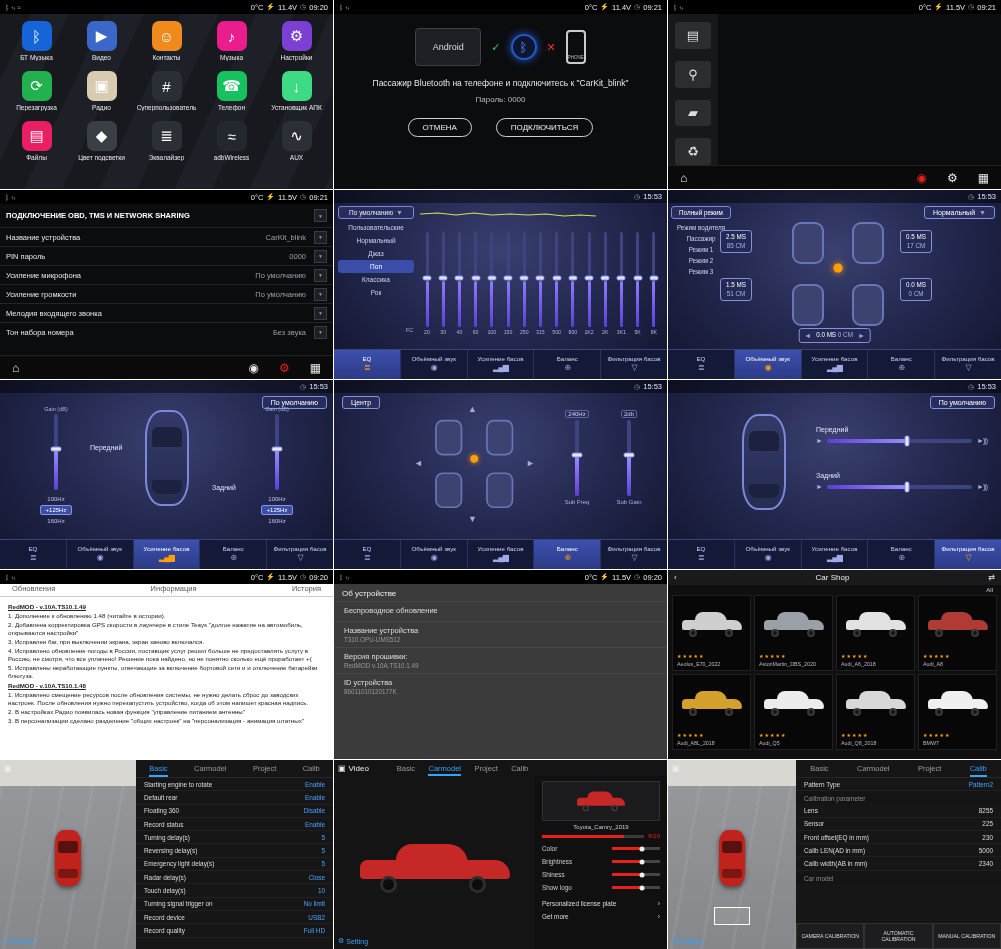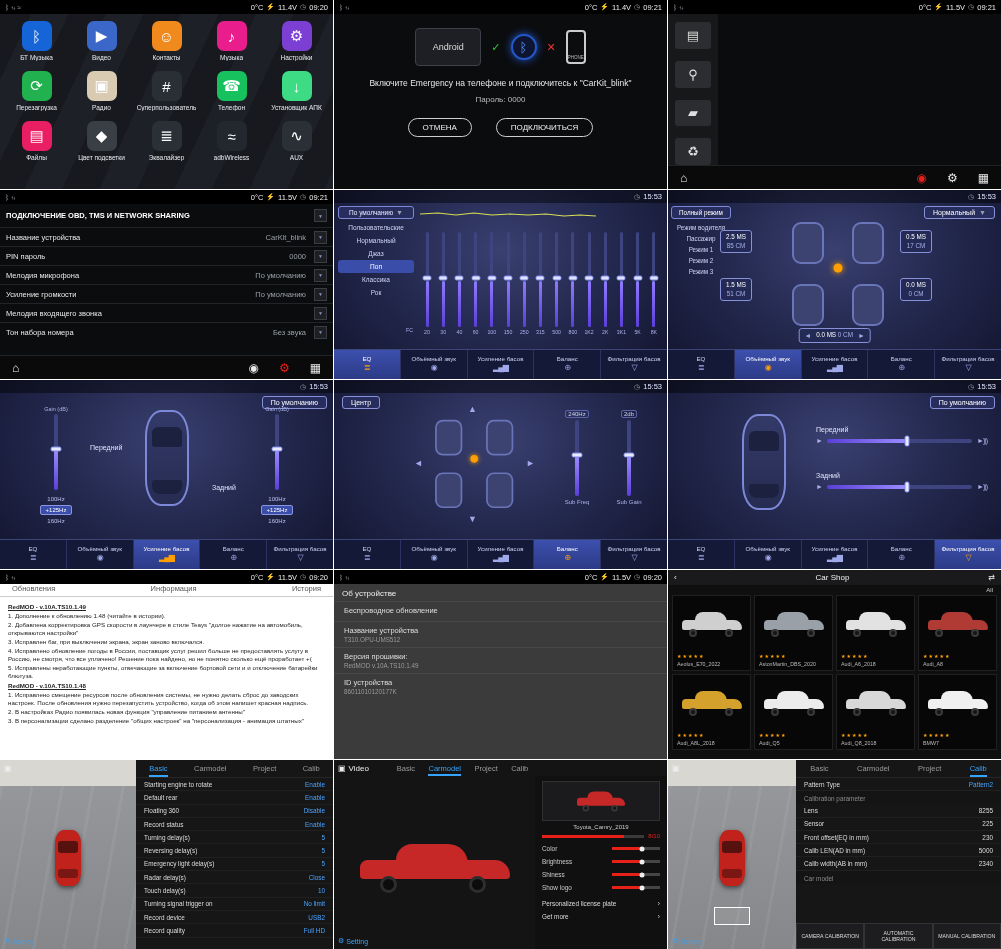--- a/index.html
+++ b/index.html
@@ -286,21 +286,21 @@
         </div>
     <span class="ck">✓</span>
     <div class="btc">
           <span>ᛒ</span>
         </div>
     <span class="xr">✕</span>
     <div class="ph">
           <span>PHONE</span>
         </div>
   </div>
-  <p class="btmsg">Включите Emergency на телефоне и подключитесь к "CarKit_blink"</p>
+  <p class="btmsg">Пассажир Bluetooth на телефоне и подключитесь к "CarKit_blink"</p>
   <p class="btpwd">Пароль: 0000</p>
   <div class="btbtns">
     <button class="obtn">ОТМЕНА</button>
     <button class="obtn">ПОДКЛЮЧИТЬСЯ</button>
   </div>
 </section>
 
 <section class="cell">
   <header class="sb">
     <span class="dim">ᛒ ⇅</span>
@@ -352,21 +352,21 @@
         <span class="tri">▼</span>
       </div>
 
       <div class="obdrow">
         <span class="k">PIN пароль</span>
         <span class="v">0000</span>
         <span class="tri">▼</span>
       </div>
 
       <div class="obdrow">
-        <span class="k">Мелодия микрофона</span>
+        <span class="k">Усиление микрофона</span>
         <span class="v">По умолчанию</span>
         <span class="tri">▼</span>
       </div>
 
       <div class="obdrow">
         <span class="k">Усиление громкости</span>
         <span class="v">По умолчанию</span>
         <span class="tri">▼</span>
       </div>
 

